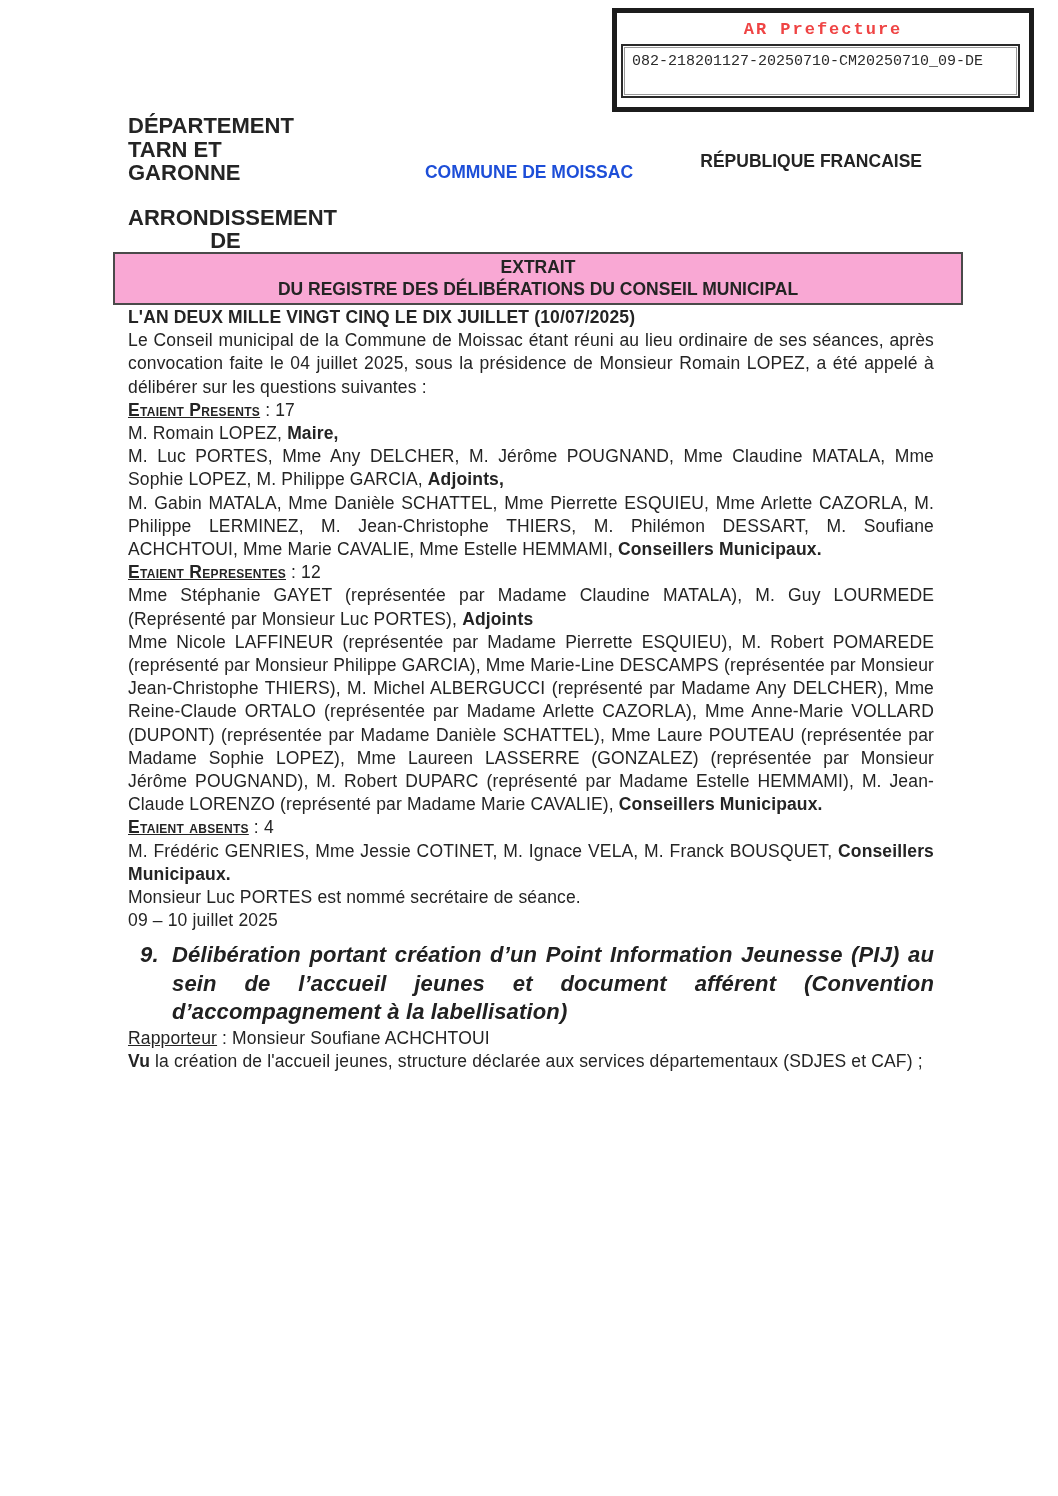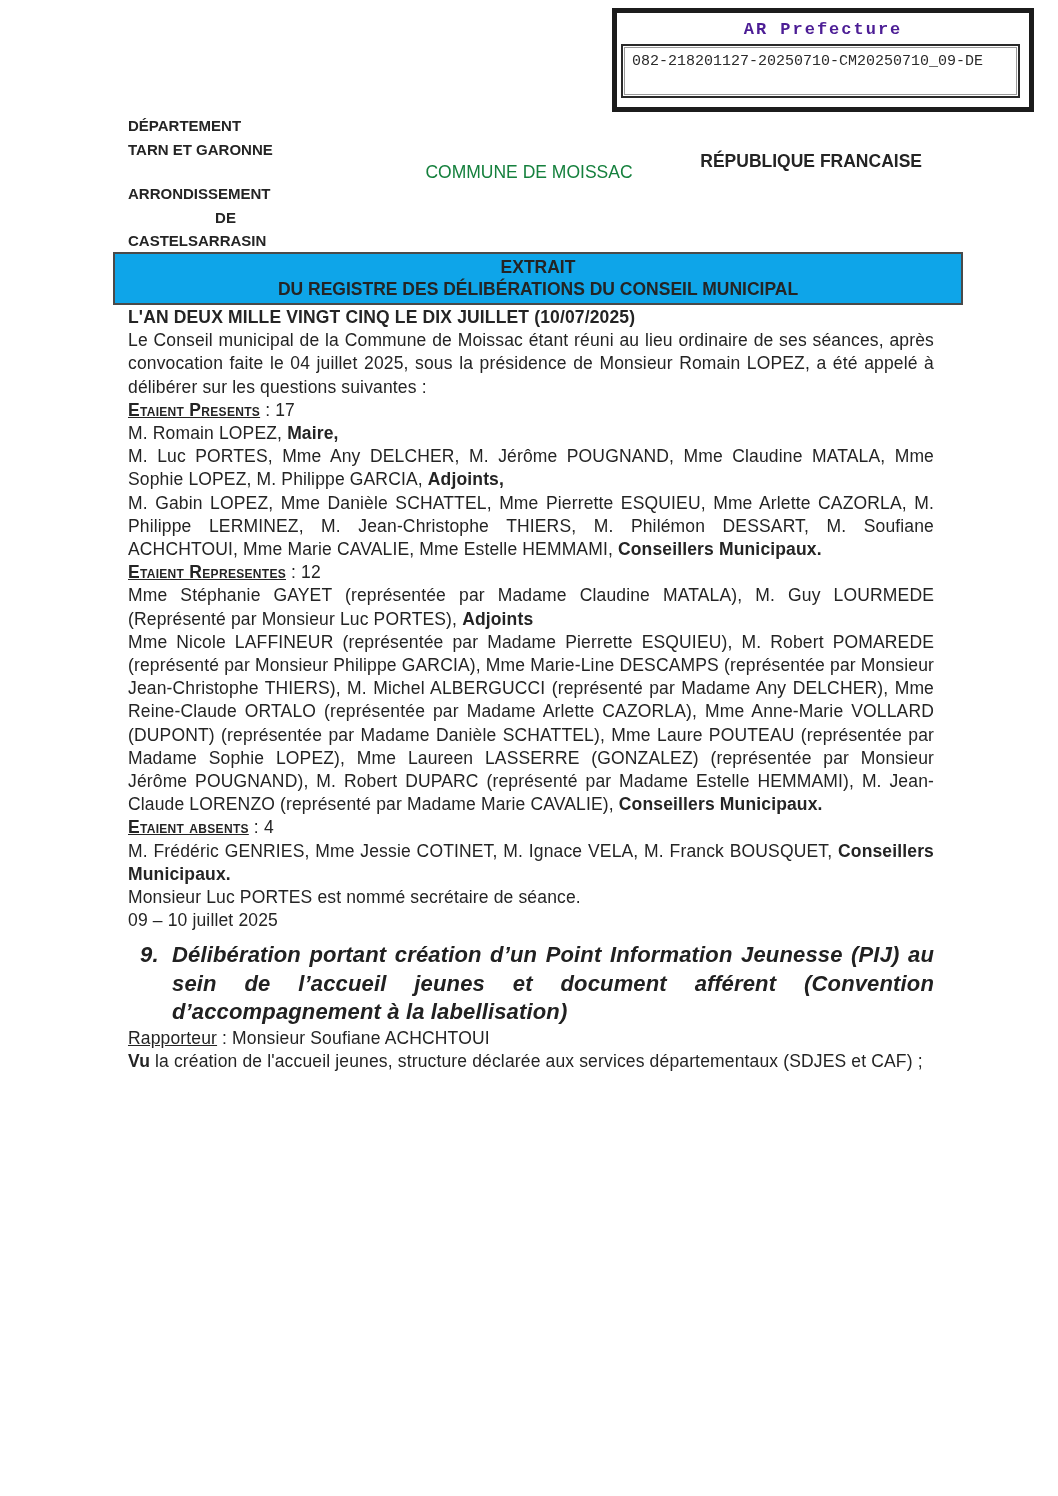--- a/index.html
+++ b/index.html
@@ -27,81 +27,81 @@
     border: 5px solid #1c1c1c;
     background: #ffffff;
   }
   .stamp-title {
     font-family: "Liberation Mono", "DejaVu Sans Mono", monospace;
     font-weight: bold;
     font-size: 17px;
     letter-spacing: 2px;
     text-align: center;
     padding: 7px 0 5px 0;
-    color: #4c1d95;
+    color: #ef4444;
   }
   .stamp-inner {
     margin: 0 9px 9px 4px;
     border: 2px solid #2a2a2a;
     box-shadow: inset 0 0 0 1px #ffffff, inset 0 0 0 2px #9a9a9a;
     padding: 6px 9px 24px 9px;
     font-family: "Liberation Mono", "DejaVu Sans Mono", monospace;
     font-size: 15px;
     line-height: 20px;
     color: #2a2a2a;
     white-space: nowrap;
   }
 
   
   .hdr-left {
     position: absolute;
     left: 128px;
     top: 114px;
     width: 195px;
     font-weight: bold;
-    font-size: 15px;
+    font-size: 22px;
     line-height: 23.5px;
     color: #242424;
   }
   .hdr-left .gap { height: 21px; }
   .hdr-left .centered { text-align: center; }
   .republic {
     position: absolute;
     right: 136px;
     top: 114px;
     font-weight: bold;
     font-size: 17.5px;
     color: #242424;
     margin-top: 37px;
   }
   .commune {
     position: absolute;
     left: 0;
     top: 162px;
     width: 100%;
     text-align: center;
-    font-weight: normal;
-    font-size: 17.5px;
-    color: #15803d;
+    font-weight: bold;
+    font-size: 17.5px;
+    color: #1d4ed8;
   }
 
   
   .extract-box {
     position: absolute;
     left: 113px;
     top: 252px;
     width: 846px;
     border: 2px solid #4a4a4a;
     padding: 2px 0 3px 0;
     text-align: center;
     font-weight: bold;
     font-size: 17.5px;
     line-height: 22px;
     color: #242424;
-    background: #0ea5e9;
+    background: #f9a8d4;
   }
 
   
   .body {
     position: absolute;
     left: 128px;
     top: 306px;
     width: 806px;
     font-size: 17.5px;
     line-height: 23.2px;
@@ -177,21 +177,21 @@
     <p class="bold">L'AN DEUX MILLE VINGT CINQ LE DIX JUILLET (10/07/2025)</p>
 
     <p class="jt">Le Conseil municipal de la Commune de Moissac étant réuni au lieu ordinaire de ses séances, après convocation faite le 04 juillet 2025, sous la présidence de Monsieur Romain LOPEZ, a été appelé à délibérer sur les questions suivantes :</p>
 
     <p><span class="sc-label">Etaient Presents</span><span> : </span><span>17</span></p>
 
     <p><span>M. Romain LOPEZ, </span><b>Maire,</b></p>
 
     <p class="jt"><span>M. Luc PORTES, Mme Any DELCHER, M. Jérôme POUGNAND, Mme Claudine MATALA, Mme Sophie LOPEZ, M. Philippe GARCIA, </span><b>Adjoints,</b></p>
 
-    <p class="jt"><span>M. Gabin LOPEZ, Mme Danièle SCHATTEL, Mme Pierrette ESQUIEU, Mme Arlette CAZORLA, M. Philippe LERMINEZ, M. Jean-Christophe THIERS, M. Philémon DESSART, M. Soufiane ACHCHTOUI, Mme Marie CAVALIE, Mme Estelle HEMMAMI, </span><b>Conseillers Municipaux.</b></p>
+    <p class="jt"><span>M. Gabin MATALA, Mme Danièle SCHATTEL, Mme Pierrette ESQUIEU, Mme Arlette CAZORLA, M. Philippe LERMINEZ, M. Jean-Christophe THIERS, M. Philémon DESSART, M. Soufiane ACHCHTOUI, Mme Marie CAVALIE, Mme Estelle HEMMAMI, </span><b>Conseillers Municipaux.</b></p>
 
     <p><span class="sc-label">Etaient Representes</span><span> : </span><span>12</span></p>
 
     <p class="jt"><span>Mme Stéphanie GAYET (représentée par Madame Claudine MATALA), M. Guy LOURMEDE (Représenté par Monsieur Luc PORTES), </span><b>Adjoints</b></p>
 
     <p class="jt"><span>Mme Nicole LAFFINEUR (représentée par Madame Pierrette ESQUIEU), M. Robert POMAREDE (représenté par Monsieur Philippe GARCIA), Mme Marie-Line DESCAMPS (représentée par Monsieur Jean-Christophe THIERS), M. Michel ALBERGUCCI (représenté par Madame Any DELCHER), Mme Reine-Claude ORTALO (représentée par Madame Arlette CAZORLA), Mme Anne-Marie VOLLARD (DUPONT) (représentée par Madame Danièle SCHATTEL), Mme Laure POUTEAU (représentée par Madame Sophie LOPEZ),  Mme Laureen LASSERRE (GONZALEZ) (représentée par Monsieur Jérôme POUGNAND), M. Robert DUPARC (représenté par Madame Estelle HEMMAMI), M. Jean-Claude LORENZO (représenté par Madame Marie CAVALIE), </span><b>Conseillers Municipaux.</b></p>
 
     <p><span class="sc-label">Etaient absents</span><span> : </span><span>4</span></p>
 
     <p class="jt"><span>M. Frédéric GENRIES, Mme Jessie COTINET, M. Ignace VELA, M. Franck BOUSQUET, </span><b>Conseillers Municipaux.</b></p>

